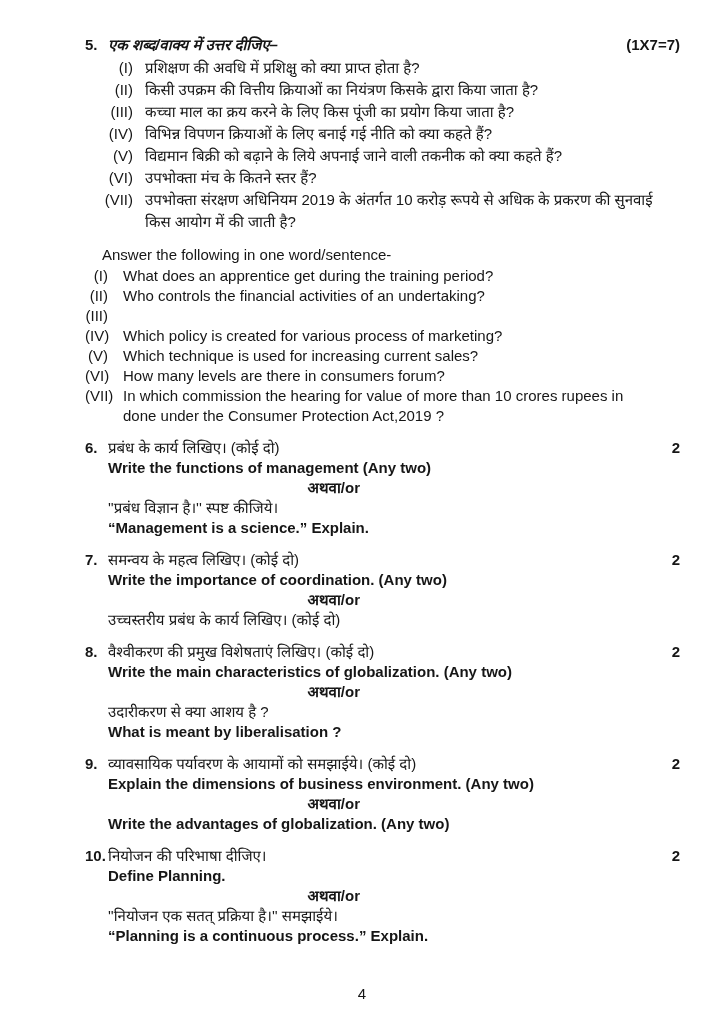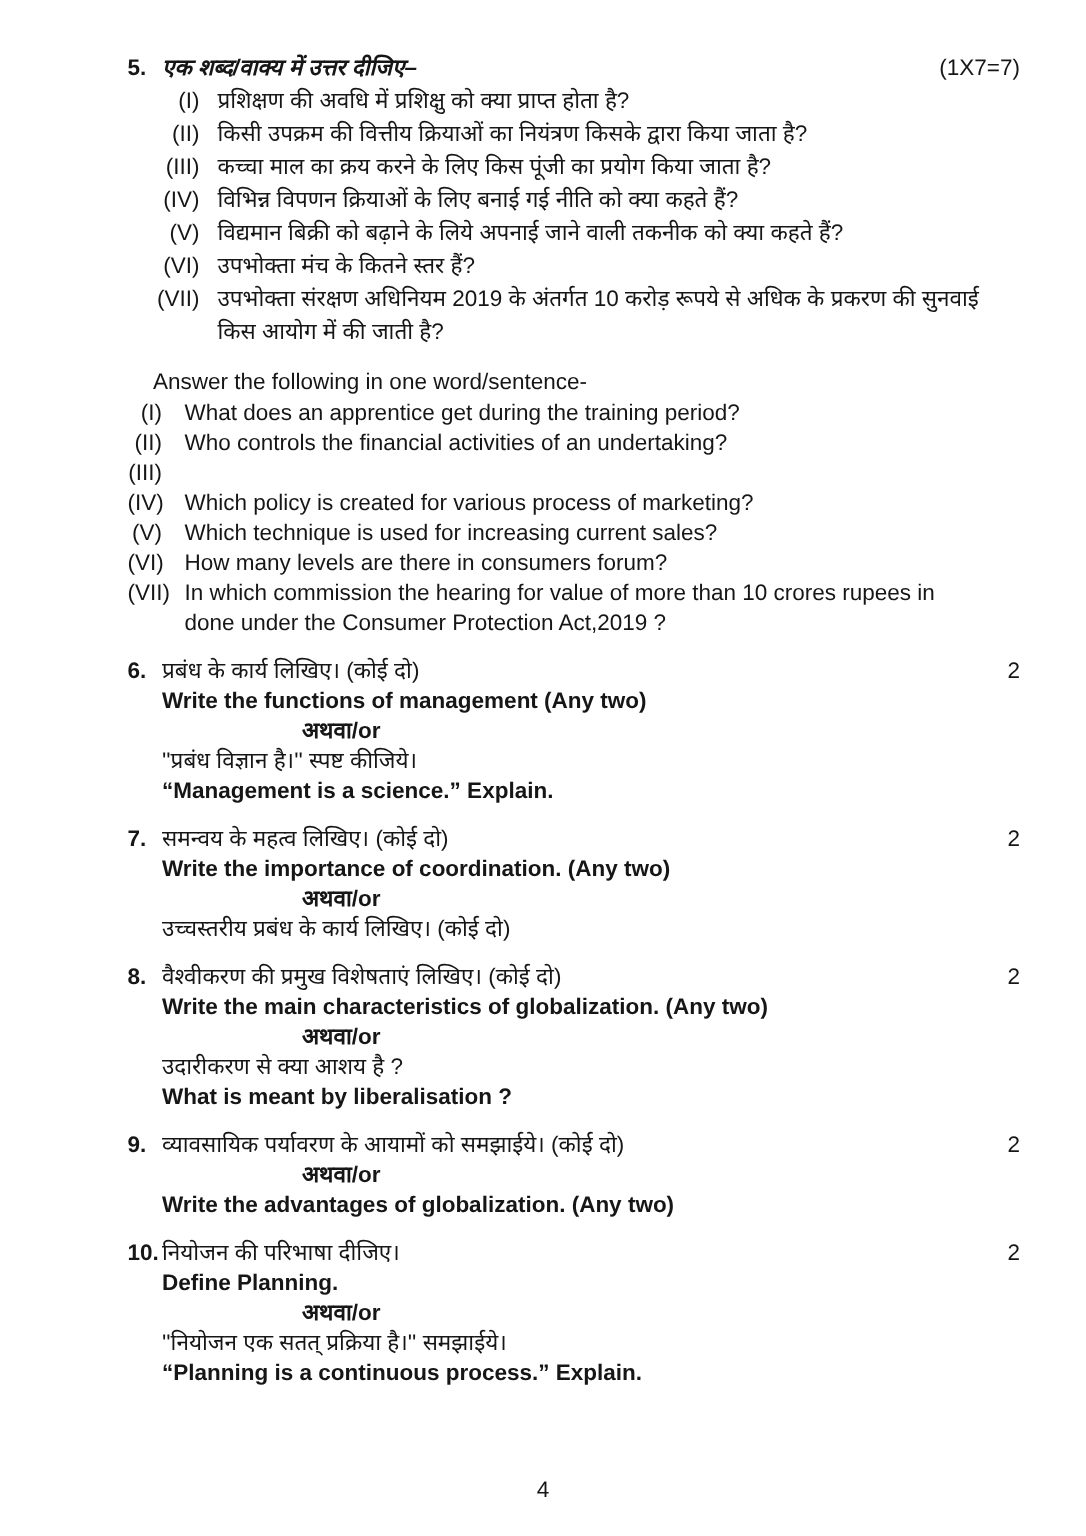--- a/index.html
+++ b/index.html
@@ -4,37 +4,37 @@
 <style>
   * { margin:0; padding:0; box-sizing:border-box; }
   html,body { background:#ffffff; }
   .page {
     width:724px; height:1024px; background:#ffffff; color:#161616;
     font-family:"Liberation Sans","DejaVu Sans",sans-serif;
     font-size:15px; padding:34px 44px 0 85px; position:relative; overflow:hidden;
   }
   .qrow { display:flex; align-items:baseline; }
   .qnum { width:23px; flex-shrink:0; font-weight:bold; }
-  .marks { margin-left:auto; font-weight:normal; white-space:nowrap; padding-left:8px; }
+  .marks { margin-left:auto; font-weight:bold; white-space:nowrap; padding-left:8px; }
   .hi-bold { font-weight:normal; }
   .q5-title { font-weight:bold;font-style:italic; }
 
   .hi-list { margin-top:3px; }
   .hi-list .item { display:flex; line-height:22px; }
   .hi-list .inum { width:60px; padding-right:12px; text-align:right; flex-shrink:0; }
   .itext { max-width:525px; }
 
   .en-header { font-weight:normal; margin:13px 0 3px 17px; }
   .en-list .item { display:flex; line-height:20px; }
   .en-list .inum { width:38px; padding-right:15px; text-align:right; flex-shrink:0; }
 
   .qblock { margin-top:12px; line-height:20px; }
   .qline { margin-left:23px; }
   .en-bold { font-weight:bold; }
-  .orline { width:265px; margin-left:10px; text-align:center; font-weight:bold; line-height:20px; }
+  .orline { width:265px; margin-left:10px; text-align:right; font-weight:bold; line-height:20px; }
 
   .page-number { position:absolute; top:985px; left:0; width:724px; text-align:center; }
 </style>
 </head>
 <body>
 
 <div class="page">
 
   <section>
     <div class="qrow">
@@ -141,20 +141,21 @@
     <div class="qline hi-bold">उदारीकरण से क्या आशय है ?</div>
     <div class="qline en-bold">What is meant by liberalisation ?</div>
   </section>
 
   <section class="qblock">
     <div class="qrow">
       <span class="qnum">9.</span>
       <span class="hi-bold">व्यावसायिक पर्यावरण के आयामों को समझाईये। (कोई दो)</span>
       <span class="marks">2</span>
     </div>
+    <div class="qline en-bold">Explain the dimensions of business environment. (Any two)</div>
     <div class="orline">अथवा/or</div>
     <div class="qline en-bold">Write the advantages of globalization. (Any two)</div>
   </section>
 
   <section class="qblock">
     <div class="qrow">
       <span class="qnum">10.</span>
       <span class="hi-bold">नियोजन की परिभाषा दीजिए।</span>
       <span class="marks">2</span>
     </div>

